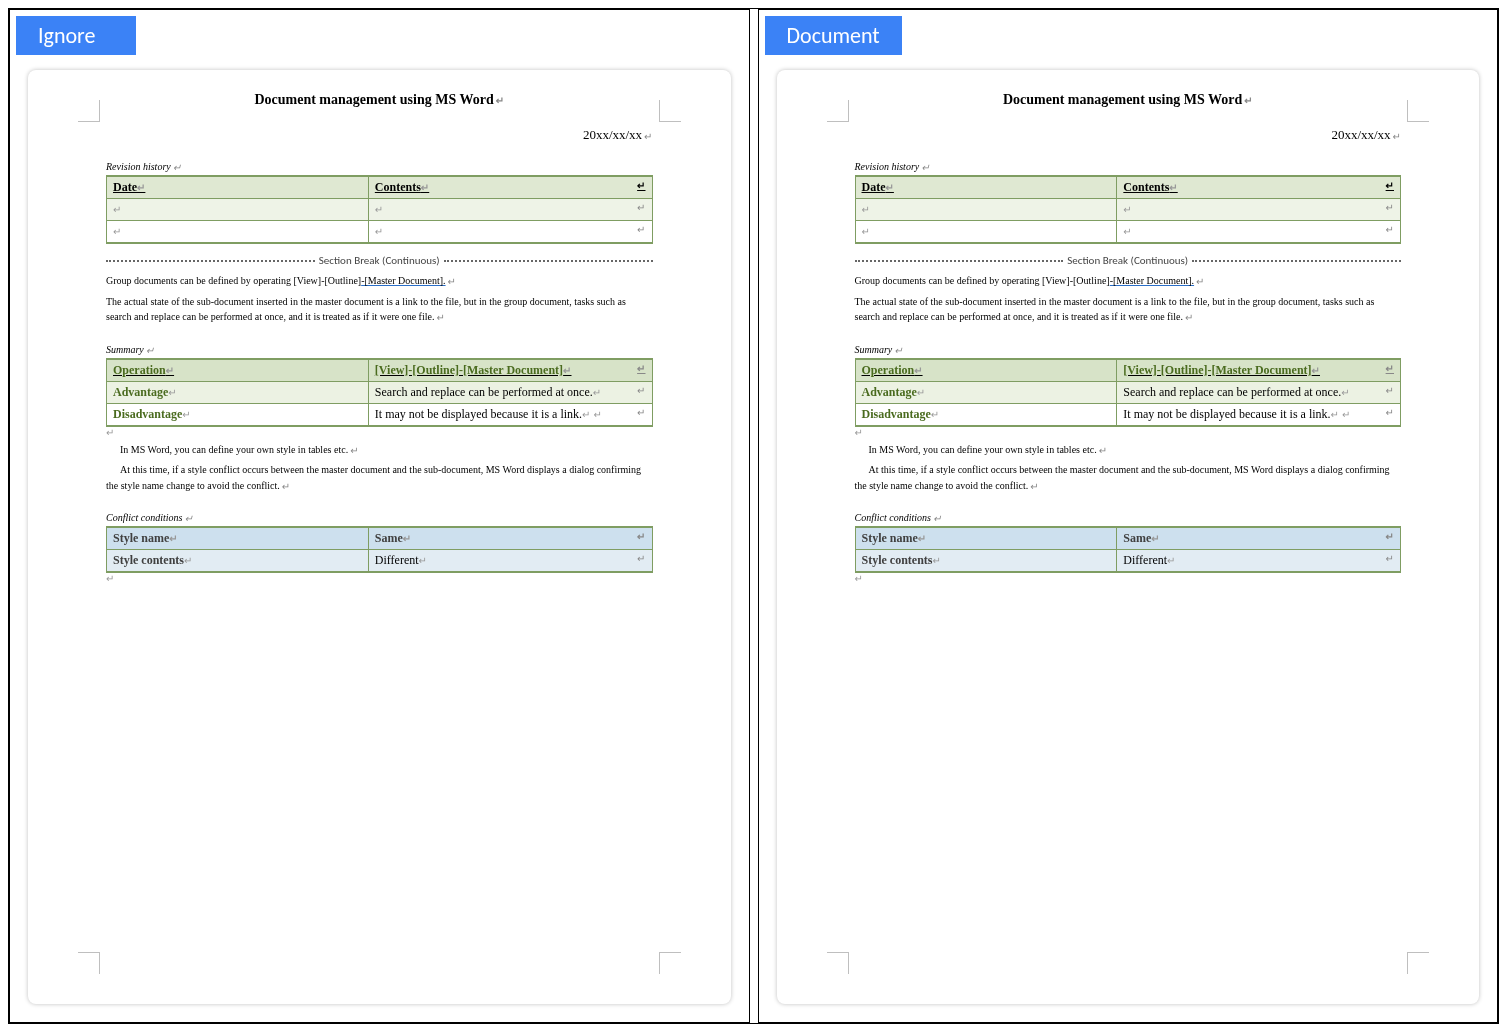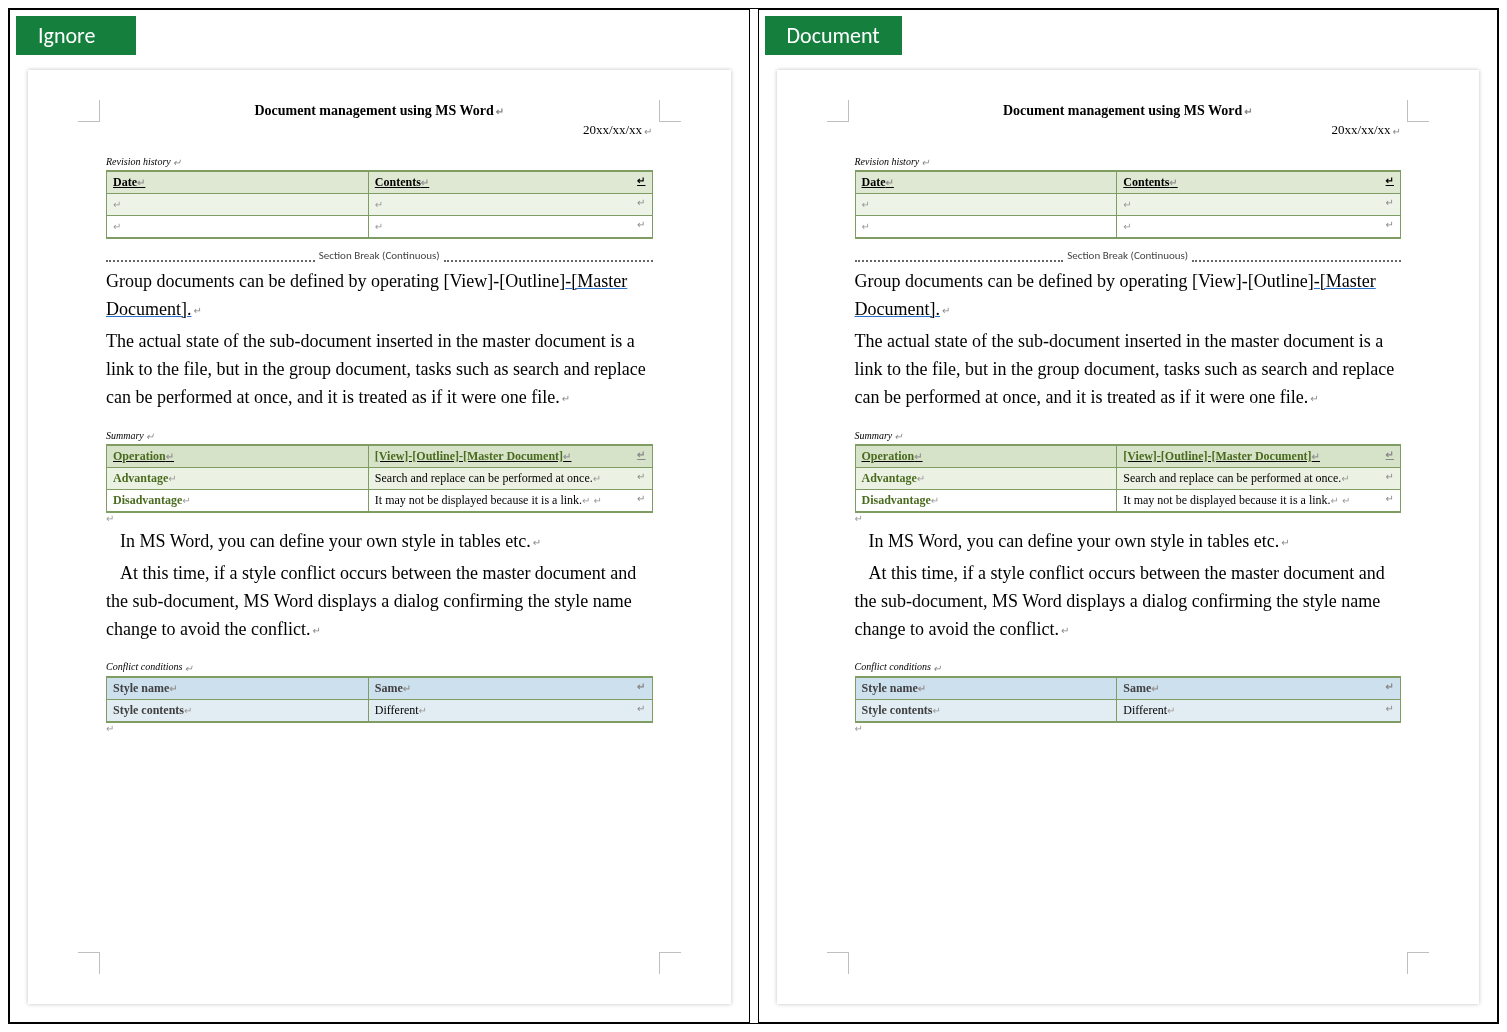--- a/index.html
+++ b/index.html
@@ -21,33 +21,34 @@
   .pane {
     flex: 1;
     position: relative;
     border: 1px solid #000;
     background: #fff;
     overflow: hidden;
   }
   .pane-tab {
     position: absolute;
     top: 6px; left: 6px;
-    background: #15803d;
+    background: #3b82f6;
     color: #fff;
     font-family: Calibri, Arial, sans-serif;
     font-size: 22px;
     padding: 6px 22px;
     min-width: 120px;
   }
   .page {
     position: absolute;
     top: 60px; left: 18px; right: 18px; bottom: 18px;
     background: #fff;
     box-shadow: 0 0 4px rgba(0,0,0,0.25);
-    padding: 27px 78px 30px 78px;
+    padding: 16px 78px 30px 78px;
+    border-radius: 8px;
   }
   
   .corner { position:absolute; width:22px; height:22px; }
   .corner span { position:absolute; background:#bfbfbf; }
   .corner .h { height:1px; width:22px; }
   .corner .v { width:1px; height:22px; }
   .corner.tl { top: 30px; left: 50px; }
   .corner.tl .h { bottom:0; left:0; }
   .corner.tl .v { right:0; top:0; }
   .corner.tr { top: 30px; right: 50px; }
@@ -62,21 +63,21 @@
 
   .doc-title {
     text-align: center;
     font-weight: bold;
     font-size: 14px;
     margin-top: 6px;
   }
   .doc-date {
     text-align: right;
     font-size: 13px;
-    margin-top: 3px;
+    margin-top: 19px;
   }
   .section-label {
     font-size: 10px;
     margin-top: 18px;
     font-style: italic;
   }
   .pmark { color:#888; font-size:10px; vertical-align: middle; margin-left:2px;}
   .pmark::before { content: "↵"; }
 
   table.doc-table {
@@ -97,27 +98,27 @@
   .thick-bottom { border-bottom: 2px solid #7f9d62 !important; }
   .end-col { width: 18px; text-align:center; color:#888; font-size:10px; border-left: none !important; }
   .no-right { border-right: none !important; }
 
   .section-break {
     margin: 10px 0 6px 0;
     font-family: Calibri, Arial, sans-serif;
     font-size: 11px;
     color: #444;
     display: flex;
-    align-items: flex-end;
+    align-items: center;
     gap: 4px;
   }
   .section-break .dots { flex:1; border-top: 2px dotted #666; height:0; }
 
   .body-text {
-    font-size: 18px;
+    font-size: 10px;
     line-height: 1.55;
     margin-top: 4px;
   }
   .indent { text-indent: 14px; }
 
   
   .summary-table td, .summary-table th { border-color:#6b8e3a;}
   .dark-green-label { color:#4a6b1f; font-weight:bold;}
   .hdr-olive2 th { background:#d7e3c8;text-decoration:underline; }
   .row-pale2 td { background:#ecf2e3; }

